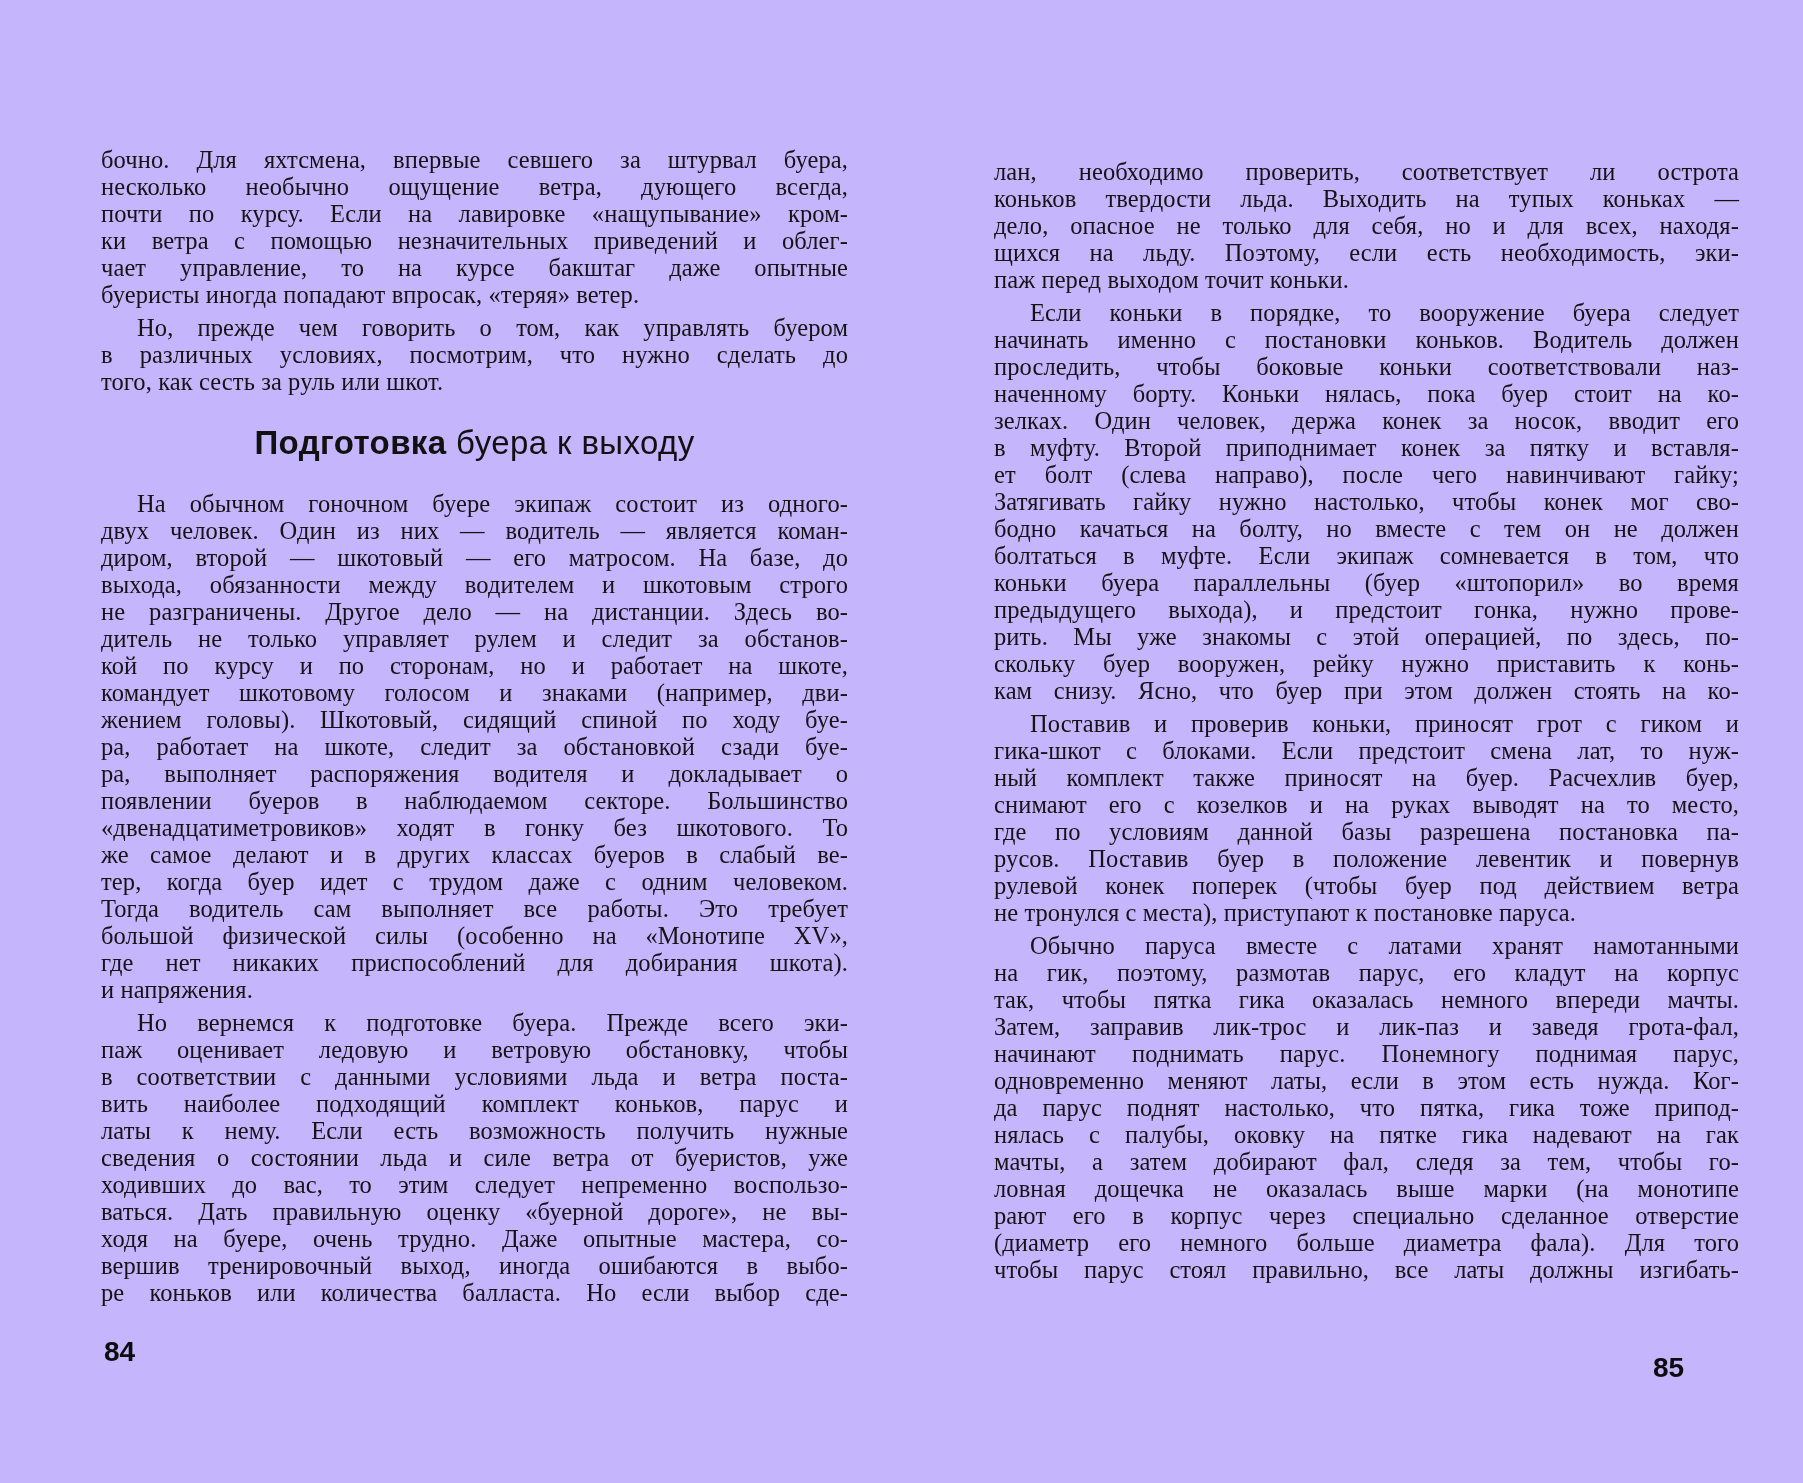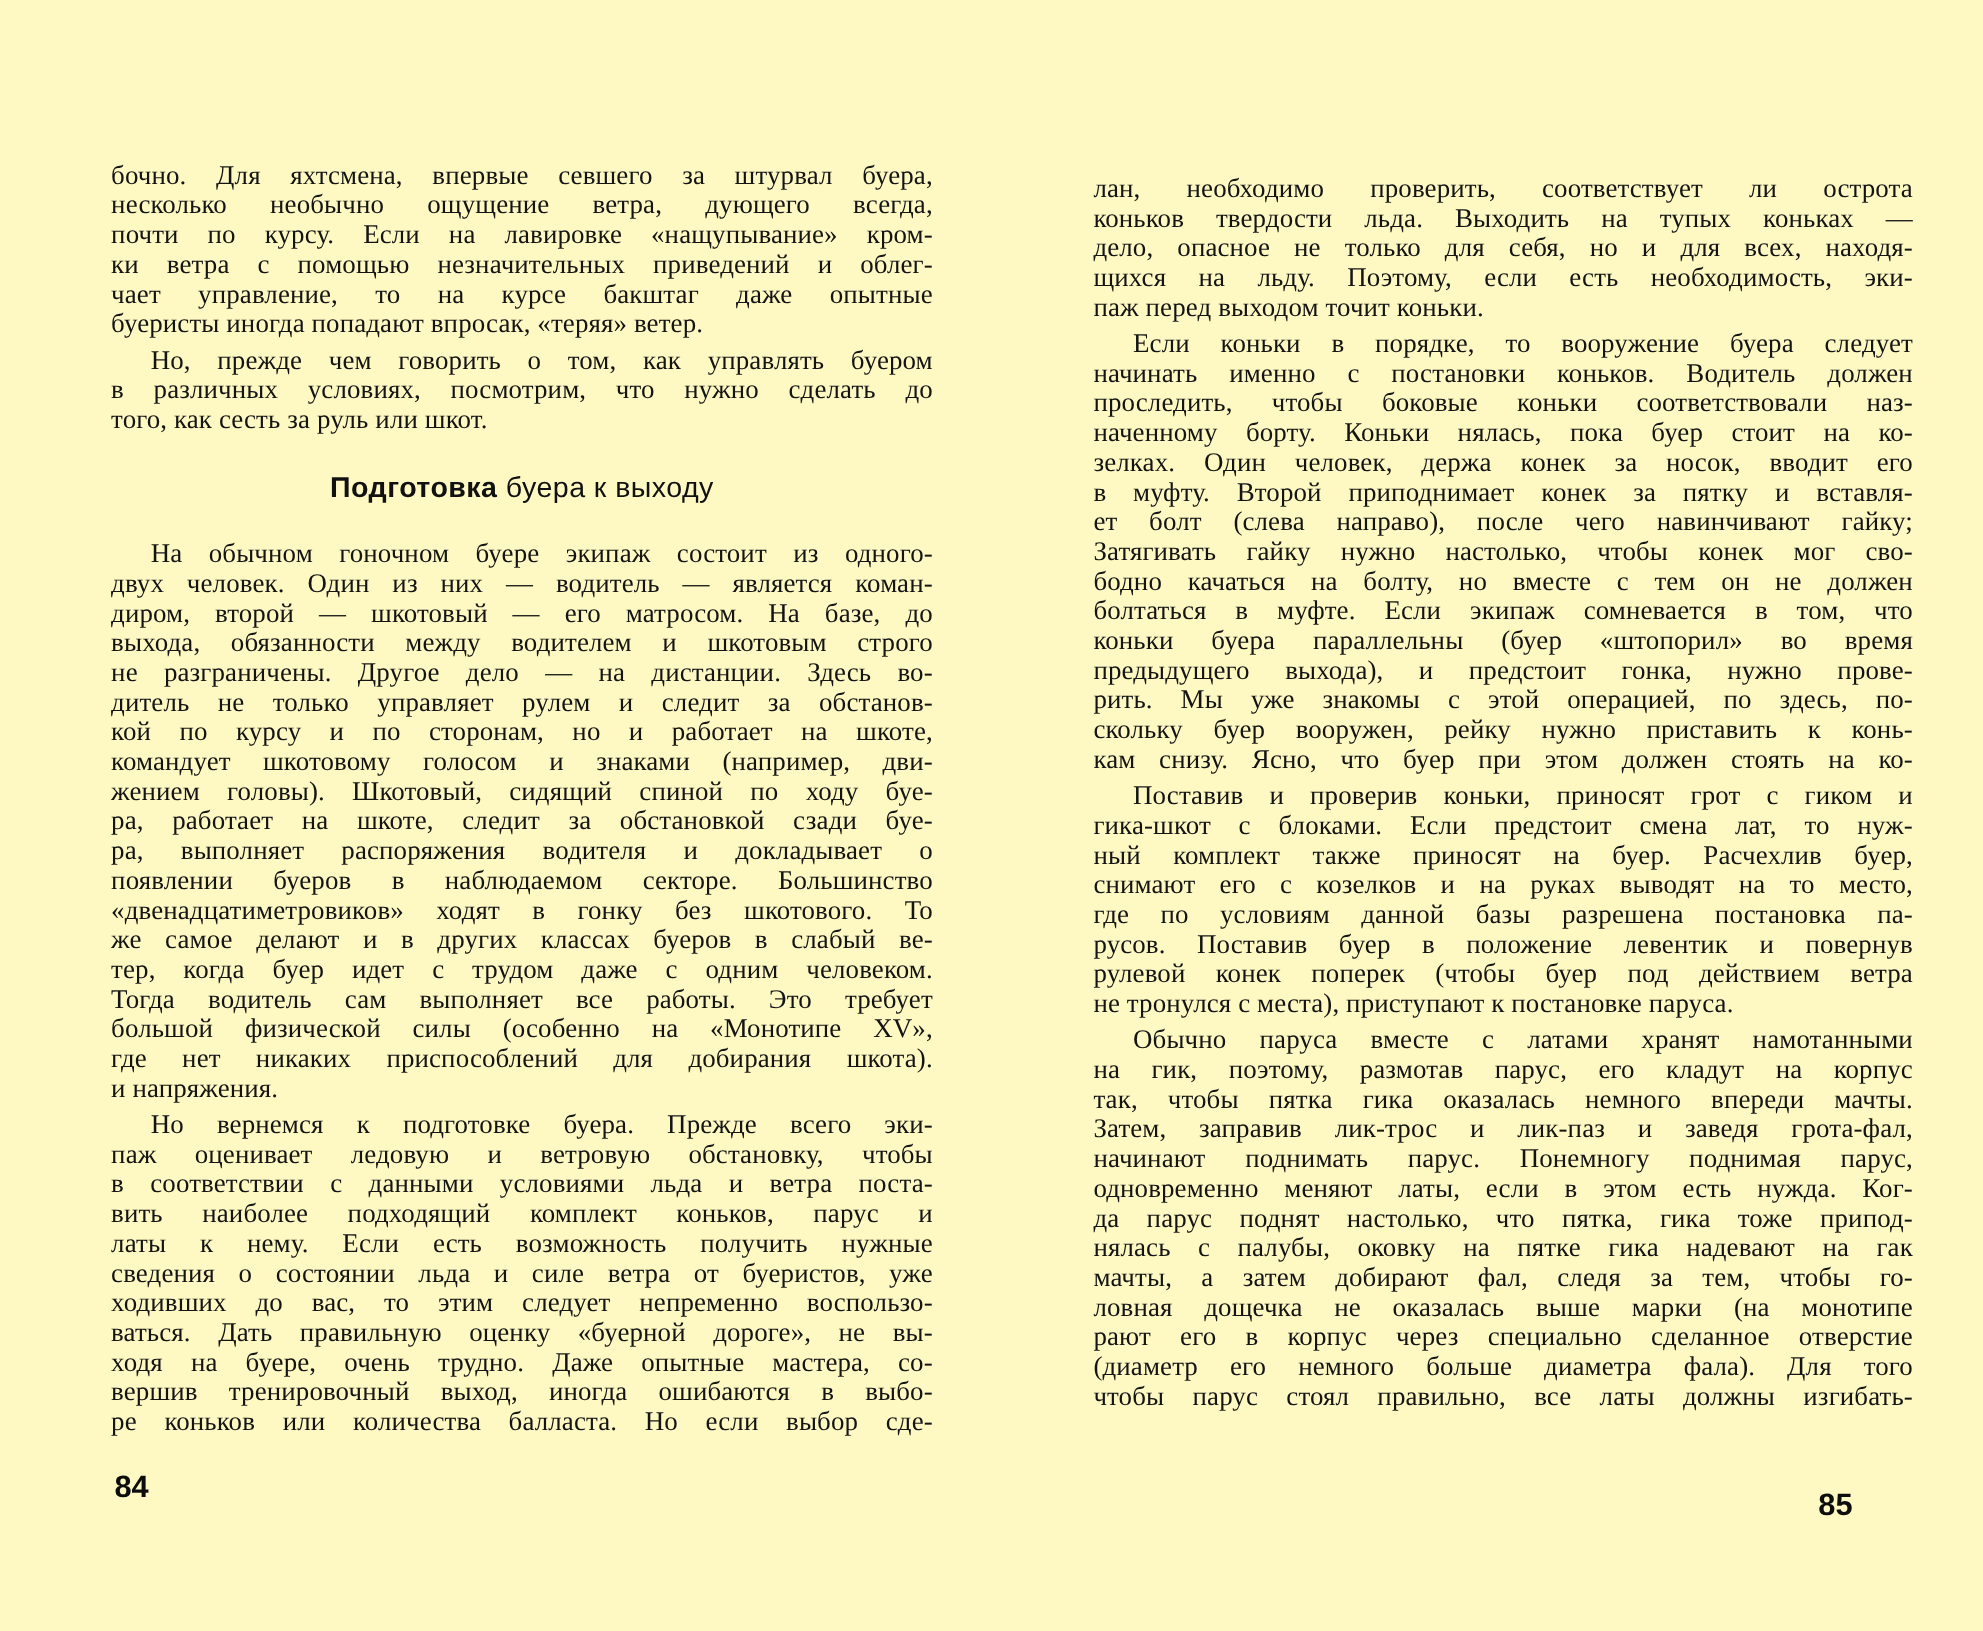--- a/index.html
+++ b/index.html
@@ -4,21 +4,21 @@
 <style>
   html, body {
     margin: 0;
     padding: 0;
     background: #ffffff;
   }
   .book {
     position: relative;
     width: 1803px;
     height: 1483px;
-    background: #fef9c3;
+    background: #c4b5fd;
     font-family: "Liberation Serif", serif;
     color: #141414;
     overflow: hidden;
   }
   .page-body {
     position: absolute;
   }
   #page-body-0 { left: 101px; top: 146px; width: 747px; }
   #page-body-1 { left: 966px; top: 158px; width: 745px; margin-left: 28px; }
 
@@ -31,21 +31,21 @@
     text-align: justify;
     text-align-last: justify;
     letter-spacing: 0.1px;
   }
   .line.end { text-align-last: left; }
   .line.first-indent { text-indent: 36px; }
 
   .heading {
     text-align: center;
     font-family: "Liberation Sans", sans-serif;
-    font-size: 26px;
+    font-size: 33px;
     line-height: 30px;
     margin-top: 33px;
     margin-bottom: 32px;
     letter-spacing: 0.4px;
     color: #111;
   }
   .heading .bold { font-weight: bold; }
 
   .page-number {
     position: absolute;

